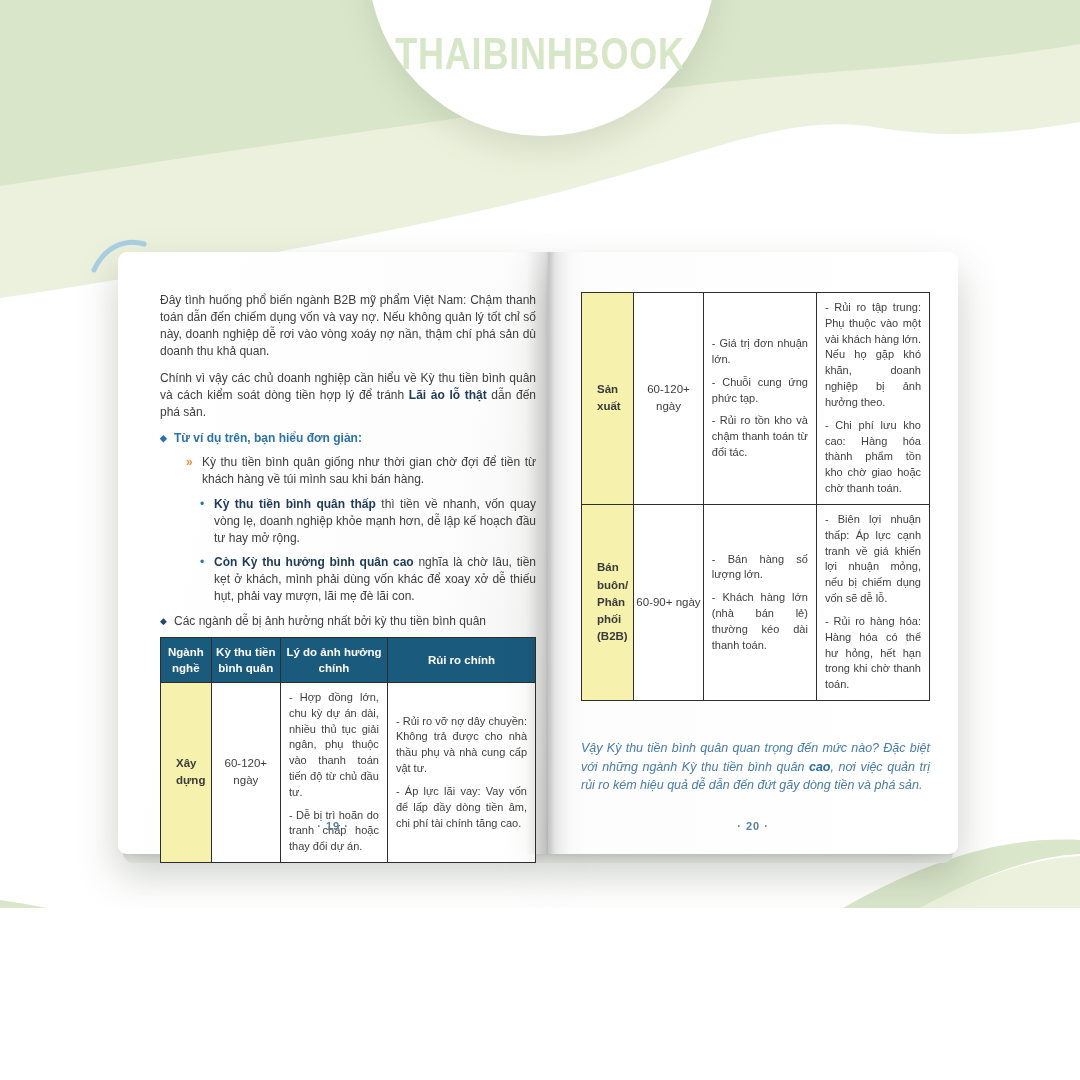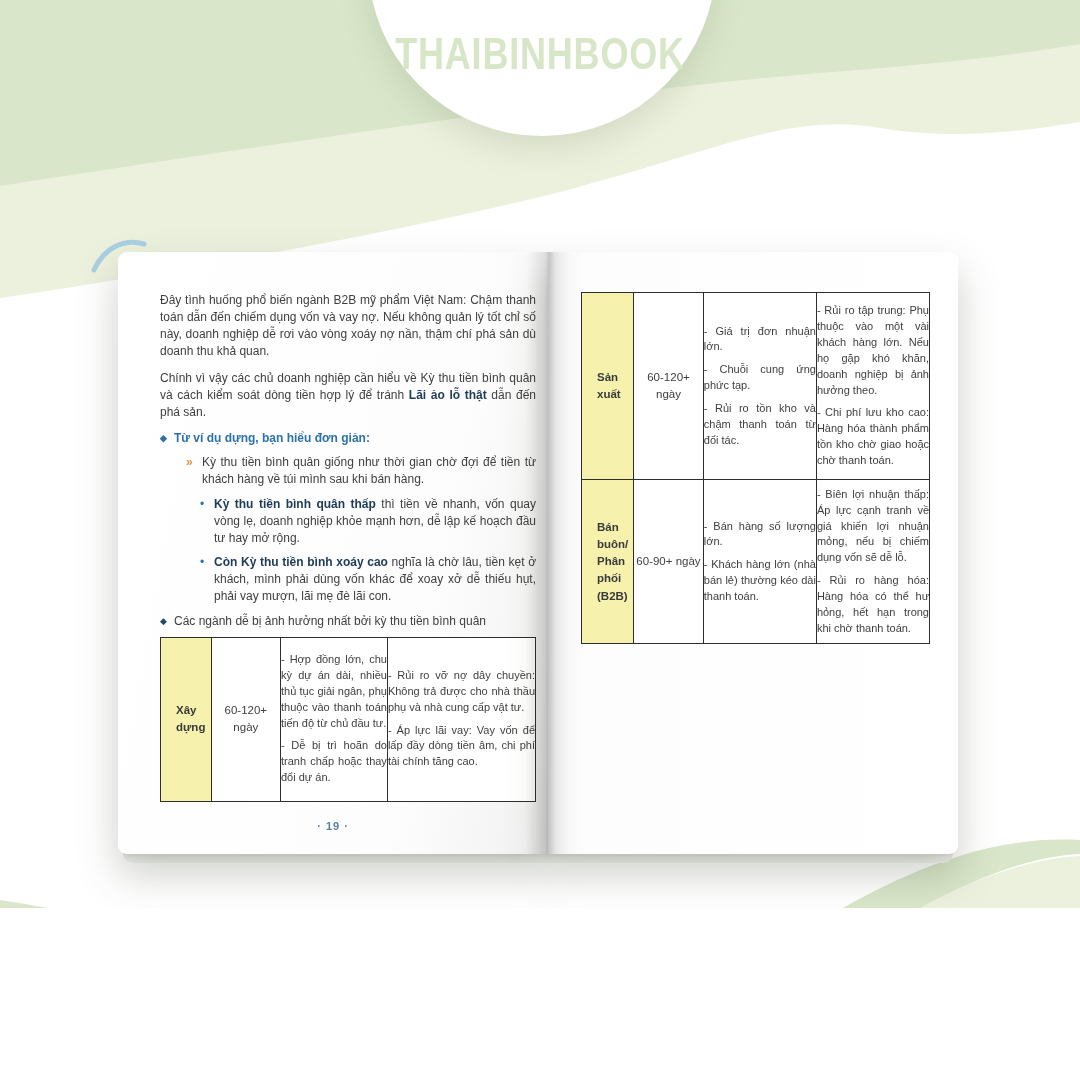--- a/index.html
+++ b/index.html
@@ -57,21 +57,21 @@
   .b-diamond .mk{color:#23486b;font-size:9px;top:2px;}
   .lead-bold{font-weight:bold;color:#1d3a57;}
   
   table{border-collapse:collapse;width:100%;table-layout:fixed;background:#ffffff;}
   td,th{border:1.7px solid #2e2e2e;vertical-align:middle;}
   th{background:#1a5a7d;color:#ffffff;font-weight:bold;font-size:11.5px;line-height:1.4;
      padding:6px 2px;text-align:center;}
   td.industry{background:#f6f2ae;font-weight:bold;color:#3a3a3a;font-size:11.5px;
      text-align:center;padding:4px 15px;line-height:1.5;}
   td.period{font-size:11.5px;color:#3e3e3e;text-align:center;padding:16px 2px;line-height:1.5;}
-  td.list{font-size:11px;line-height:1.44;color:#3e3e3e;text-align:justify;padding:7px 0;}
+  td.list{font-size:11px;line-height:1.44;color:#3e3e3e;text-align:justify;padding:7px 8px;}
   td.list .li{margin:0 0 7px 0;}
   td.list .li:last-child{margin-bottom:0;}
   .tbl-left{margin-top:7px;}
   .tbl-left td{height:164px;}
   .tbl-left td.list{vertical-align:middle;}
   .closing{
     margin-top:38px;font-size:12.5px;line-height:1.48;color:#477ca8;
     font-style:italic;text-align:justify;
   }
   .closing .cl-bold{font-weight:bold;color:#2a6da6;}
@@ -104,51 +104,57 @@
     <div class="page page-left">
       <p class="para">
         <span>Đây tình huống phổ biến ngành B2B mỹ phẩm Việt Nam: Chậm thanh toán dẫn đến chiếm dụng vốn và vay nợ. Nếu không quản lý tốt chỉ số này, doanh nghiệp dễ rơi vào vòng xoáy nợ nần, thậm chí phá sản dù doanh thu khả quan.</span>
       </p>
       <p class="para">
         <span>Chính vì vậy các chủ doanh nghiệp cần hiểu về Kỳ thu tiền bình quân và cách kiểm soát dòng tiền hợp lý để tránh </span><span class="bold-navy">Lãi ảo lỗ thật</span><span> dẫn đến phá sản.</span>
       </p>
 
       <div class="bullet b-head">
         <span class="mk">◆</span>
-        <span>Từ ví dụ dựng, bạn hiểu đơn giản:</span>
+        <span>Từ ví dụ trên, bạn hiểu đơn giản:</span>
       </div>
 
       <div class="bullet b-arrow">
         <span class="mk">»</span>
         <span>Kỳ thu tiền bình quân giống như thời gian chờ đợi để tiền từ khách hàng về túi mình sau khi bán hàng.</span>
       </div>
 
       <div class="bullet b-dot">
         <span class="mk">•</span>
         <span class="lead-bold">Kỳ thu tiền bình quân thấp</span><span> thì tiền về nhanh, vốn quay vòng lẹ, doanh nghiệp khỏe mạnh hơn, dễ lập kế hoạch đầu tư hay mở rộng.</span>
       </div>
 
       <div class="bullet b-dot">
         <span class="mk">•</span>
-        <span class="lead-bold">Còn Kỳ thu tiền bình xoáy cao</span><span> nghĩa là chờ lâu, tiền kẹt ở khách, mình phải dùng vốn khác để xoay xở dễ thiếu hụt, phải vay mượn, lãi mẹ đè lãi con.</span>
+        <span class="lead-bold">Còn Kỳ thu hưởng bình quân cao</span><span> nghĩa là chờ lâu, tiền kẹt ở khách, mình phải dùng vốn khác để xoay xở dễ thiếu hụt, phải vay mượn, lãi mẹ đè lãi con.</span>
       </div>
 
       <div class="bullet b-diamond">
         <span class="mk">◆</span>
         <span>Các ngành dễ bị ảnh hưởng nhất bởi kỳ thu tiền bình quân</span>
       </div>
 
       <table class="tbl-left">
         <colgroup>
             <col style="width:13.5%">
             <col style="width:18.5%">
             <col style="width:28.5%">
             <col style="width:39.5%">
           </colgroup>
         <tbody>
+            <tr>
+          <th>Ngành nghề</th>
+          <th>Kỳ thu tiền bình quân</th>
+          <th>Lý do ảnh hưởng chính</th>
+          <th>Rủi ro chính</th>
+        </tr>
         <tr>
           <td class="industry">Xây dựng</td>
           <td class="period">60-120+ ngày</td>
           <td class="list">
             <div class="li">- Hợp đồng lớn, chu kỳ dự án dài, nhiều thủ tục giải ngân, phụ thuộc vào thanh toán tiến độ từ chủ đầu tư.</div>
             <div class="li">- Dễ bị trì hoãn do tranh chấp hoặc thay đổi dự án.</div>
           </td>
           <td class="list">
             <div class="li">- Rủi ro vỡ nợ dây chuyền: Không trả được cho nhà thầu phụ và nhà cung cấp vật tư.</div>
             <div class="li">- Áp lực lãi vay: Vay vốn để lấp đầy dòng tiền âm, chi phí tài chính tăng cao.</div>
@@ -190,19 +196,23 @@
             <div class="li">- Khách hàng lớn (nhà bán lẻ) thường kéo dài thanh toán.</div>
           </td>
           <td class="list">
             <div class="li">- Biên lợi nhuận thấp: Áp lực cạnh tranh về giá khiến lợi nhuận mỏng, nếu bị chiếm dụng vốn sẽ dễ lỗ.</div>
             <div class="li">- Rủi ro hàng hóa: Hàng hóa có thể hư hỏng, hết hạn trong khi chờ thanh toán.</div>
           </td>
         </tr>
       </tbody>
         </table>
 
-
+      <p class="closing">
+        <span>Vậy Kỳ thu tiền bình quân quan trọng đến mức nào? Đặc biệt với những ngành Kỳ thu tiền bình quân </span><span class="cl-bold">cao</span><span>, nơi việc quản trị rủi ro kém hiệu quả dễ dẫn đến đứt gãy dòng tiền và phá sản.</span>
+      </p>
+
+      <div class="pagenum">· 20 ·</div>
     </div>
 
     <div class="spine"></div>
   </div>
 
 </div>
 
 </body></html>

